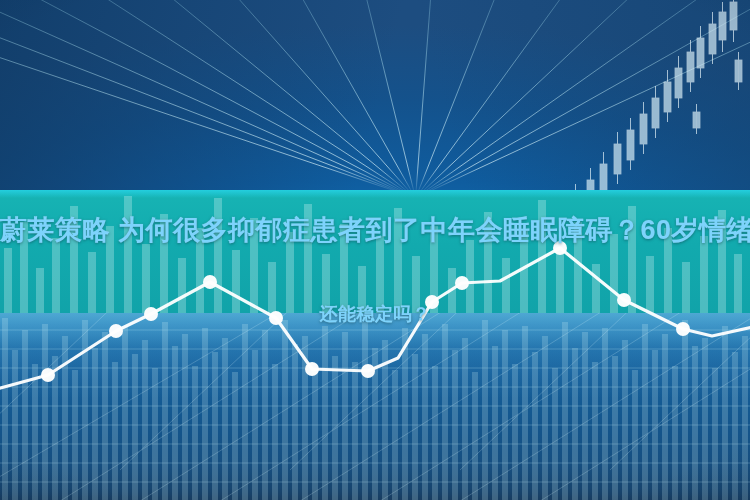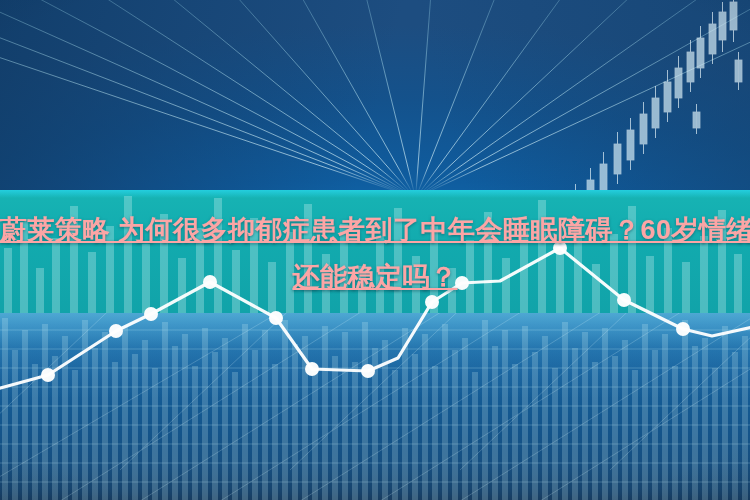--- a/index.html
+++ b/index.html
@@ -41,28 +41,27 @@
     position:absolute;left:0;width:750px;
     background:linear-gradient(180deg, rgba(150,225,245,.30) 0%, rgba(120,200,235,.10) 20%, rgba(0,0,0,0) 46%);
   }
   #vignette{
     background:radial-gradient(130% 105% at 50% 48%, rgba(0,0,0,0) 54%, rgba(3,30,58,.30) 86%, rgba(2,24,48,.50) 100%);
   }
   svg.layer{display:block;}
   
   #headline{
     position:absolute;left:0;width:750px;text-align:center;
-    color:#fca5a5;font-weight:bold;letter-spacing:.5px;
+    color:#7dd3fc;font-weight:bold;letter-spacing:.5px;
     text-shadow:0 1px 3px rgba(8,60,72,.55), 0 0 1px rgba(255,255,255,.4);
     line-height:47px;
-    text-decoration:underline;
   }
   #headline .ln{display:block;white-space:nowrap;}
   #line1{font-size:27px;}
-  #line2{font-size:27px;}
+  #line2{font-size:18px;margin-top:37px;}
 </style>
 </head>
 <body>
 
 <div id="stage">
 
   <div class="layer" id="sky"></div>
   <div class="layer" id="sky-dark-lt"></div>
   <div class="layer" id="sky-dark-rt"></div>
 

